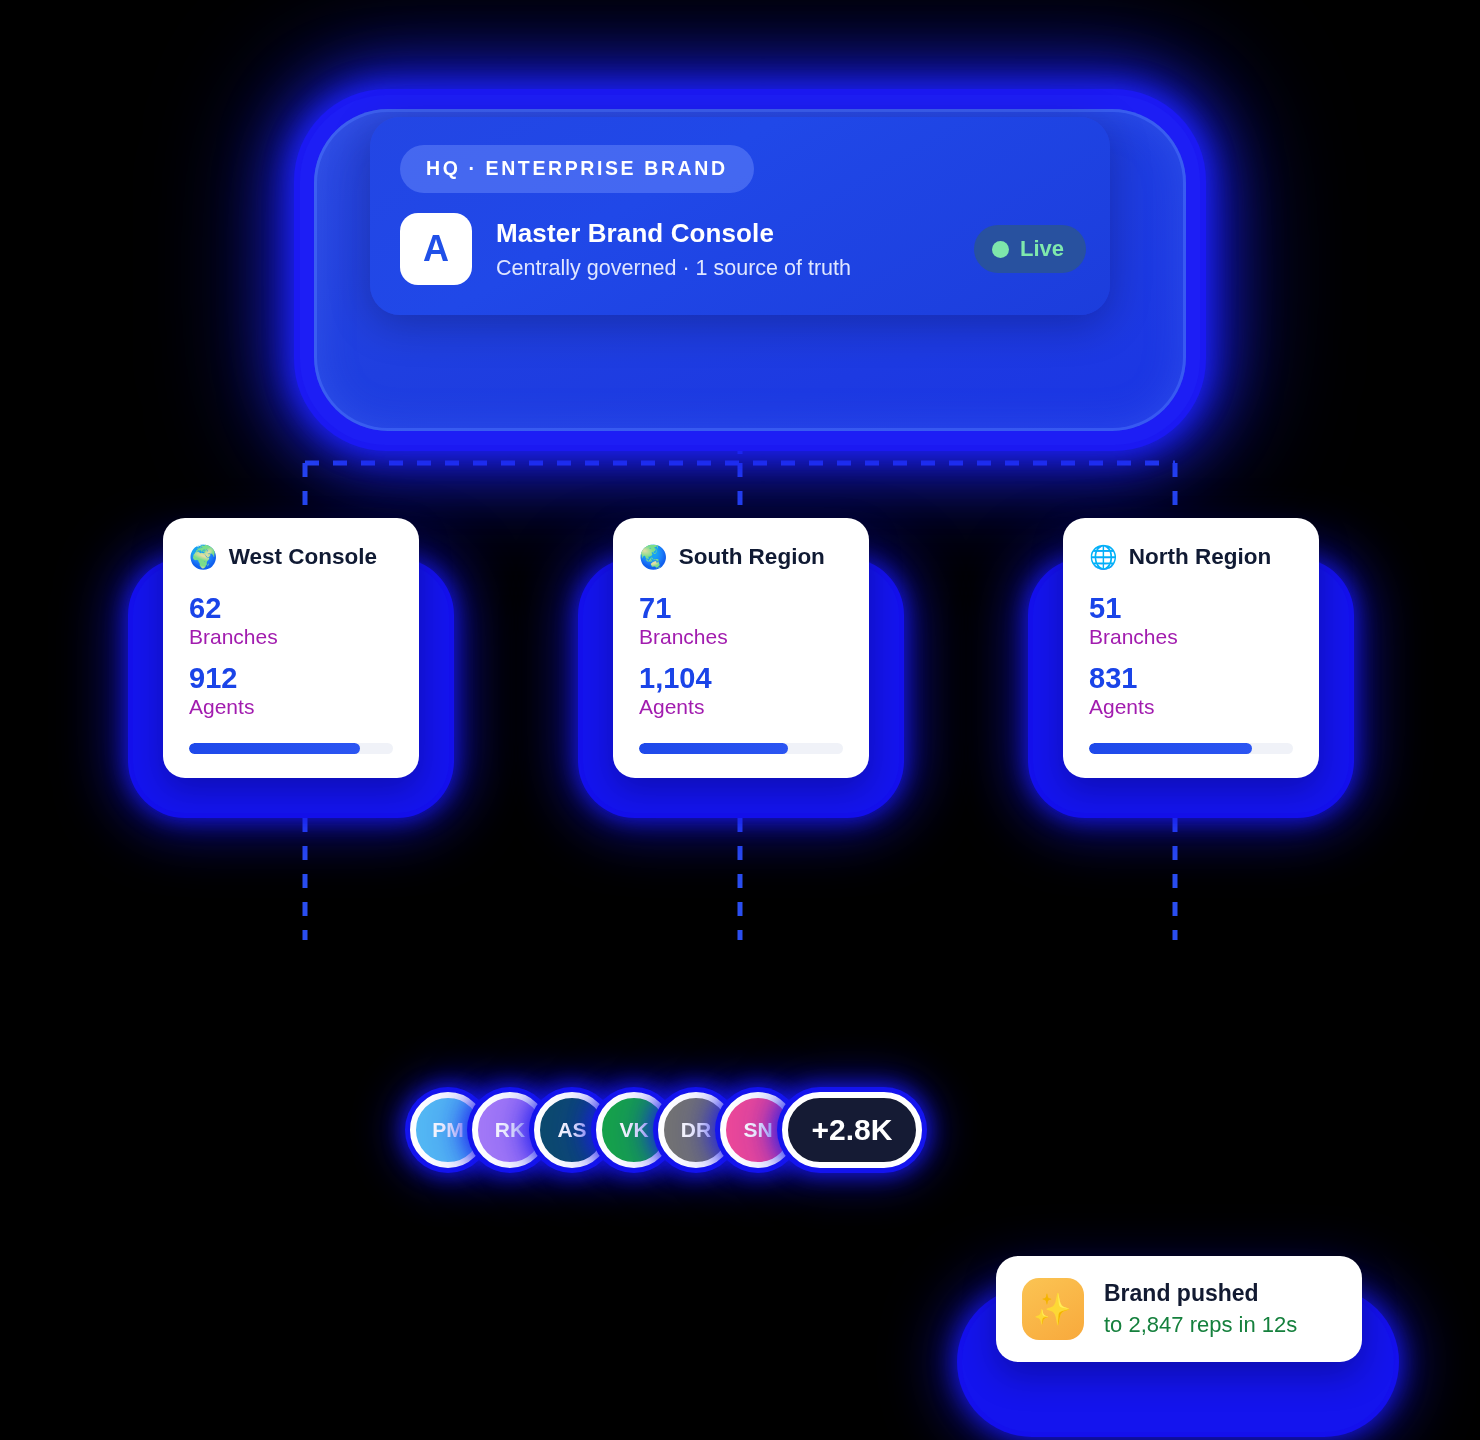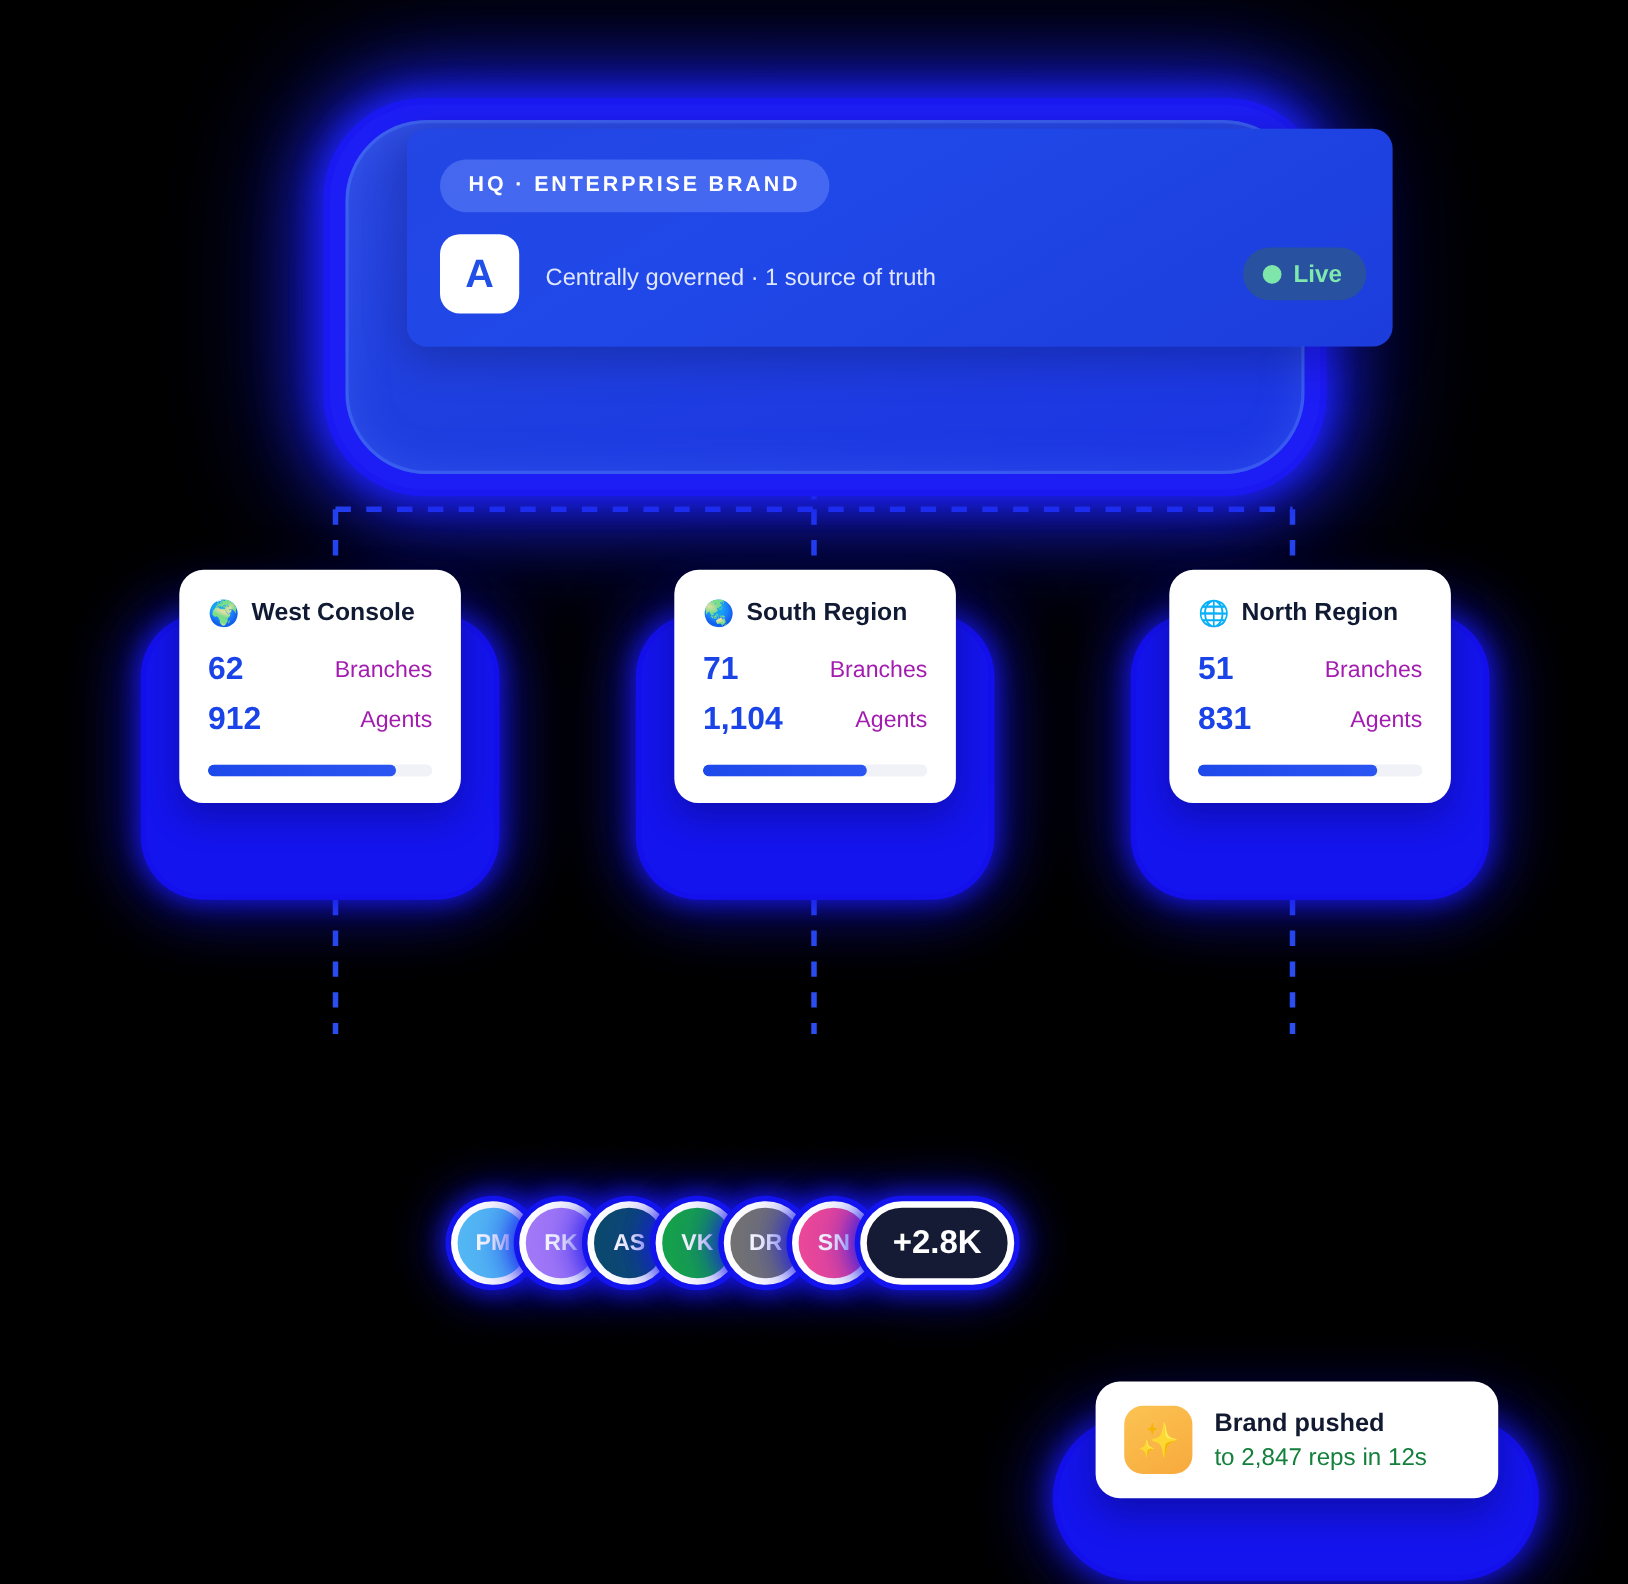--- a/index.html
+++ b/index.html
@@ -51,23 +51,23 @@
     left: 14px; top: 14px; right: 14px; bottom: 14px;
     border-radius: 74px;
     background: linear-gradient(160deg, #2a47df 0%, #1f3fe0 45%, #1b35e4 100%);
     box-shadow: inset 0 0 0 3px rgba(80,120,255,0.45),
                 inset 0 0 40px rgba(90,130,255,0.30);
   }
   .hub-panel {
     position: absolute;
     left: 70px;
     top: 22px;
-    width: 896px;
+    width: 740px;
     height: 198px;
-    border-radius: 18px;
+    border-radius: 30px;
     background: linear-gradient(150deg, #2346e4 0%, #2048e8 38%, #1c3ddc 100%);
     box-shadow: 0 10px 40px rgba(0,0,20,0.25);
     padding: 28px 30px 0 30px;
   }
 
   .hq-badge {
     display: inline-block;
     background: rgba(118,150,255,0.42);
     color: #ffffff;
     font-size: 19.5px;
@@ -158,23 +158,24 @@
     gap: 11px;
   }
   .region-emoji { font-size: 23px; line-height: 1; }
   .region-name {
     color: #101a33;
     font-size: 22.5px;
     font-weight: bold;
   }
   .stat-row {
     display: flex;
-    align-items: center;
+    align-items: flex-start;
     justify-content: space-between;
     margin-top: 22px;
+    flex-direction: column;
   }
   .stat-row.second { margin-top: 13px; }
   .stat-value {
     color: #1a44e8;
     font-size: 29px;
     font-weight: bold;
   }
   .stat-label {
     color: #a21caf;
     font-size: 21px;
@@ -308,20 +309,21 @@
     <div class="hub-glow"></div>
     <div class="hub-inner-ring"></div>
 
     <div class="hub-panel">
       <div class="hq-badge">HQ · ENTERPRISE BRAND</div>
 
       <div class="hub-row">
         <div class="hub-logo">A</div>
 
         <div class="hub-text">
+          <div class="hub-title">Master Brand Console</div>
           <div class="hub-sub">Centrally governed · 1 source of truth</div>
         </div>
 
         <div class="live-pill">
           <span class="live-dot"></span>
           <span class="live-label">Live</span>
         </div>
       </div>
     </div>
   </div>

